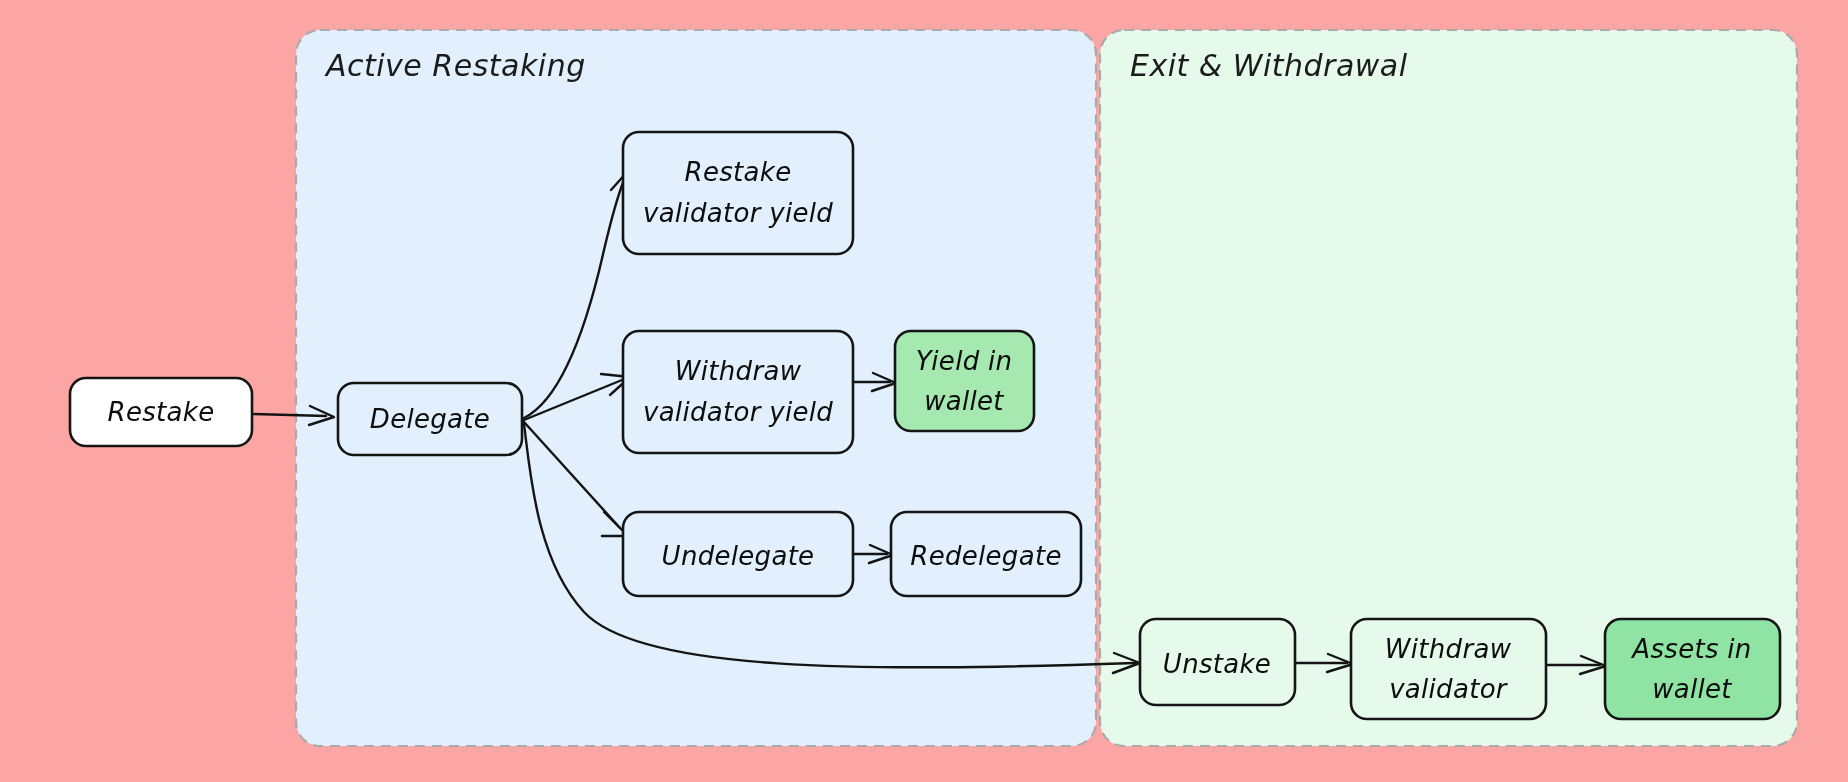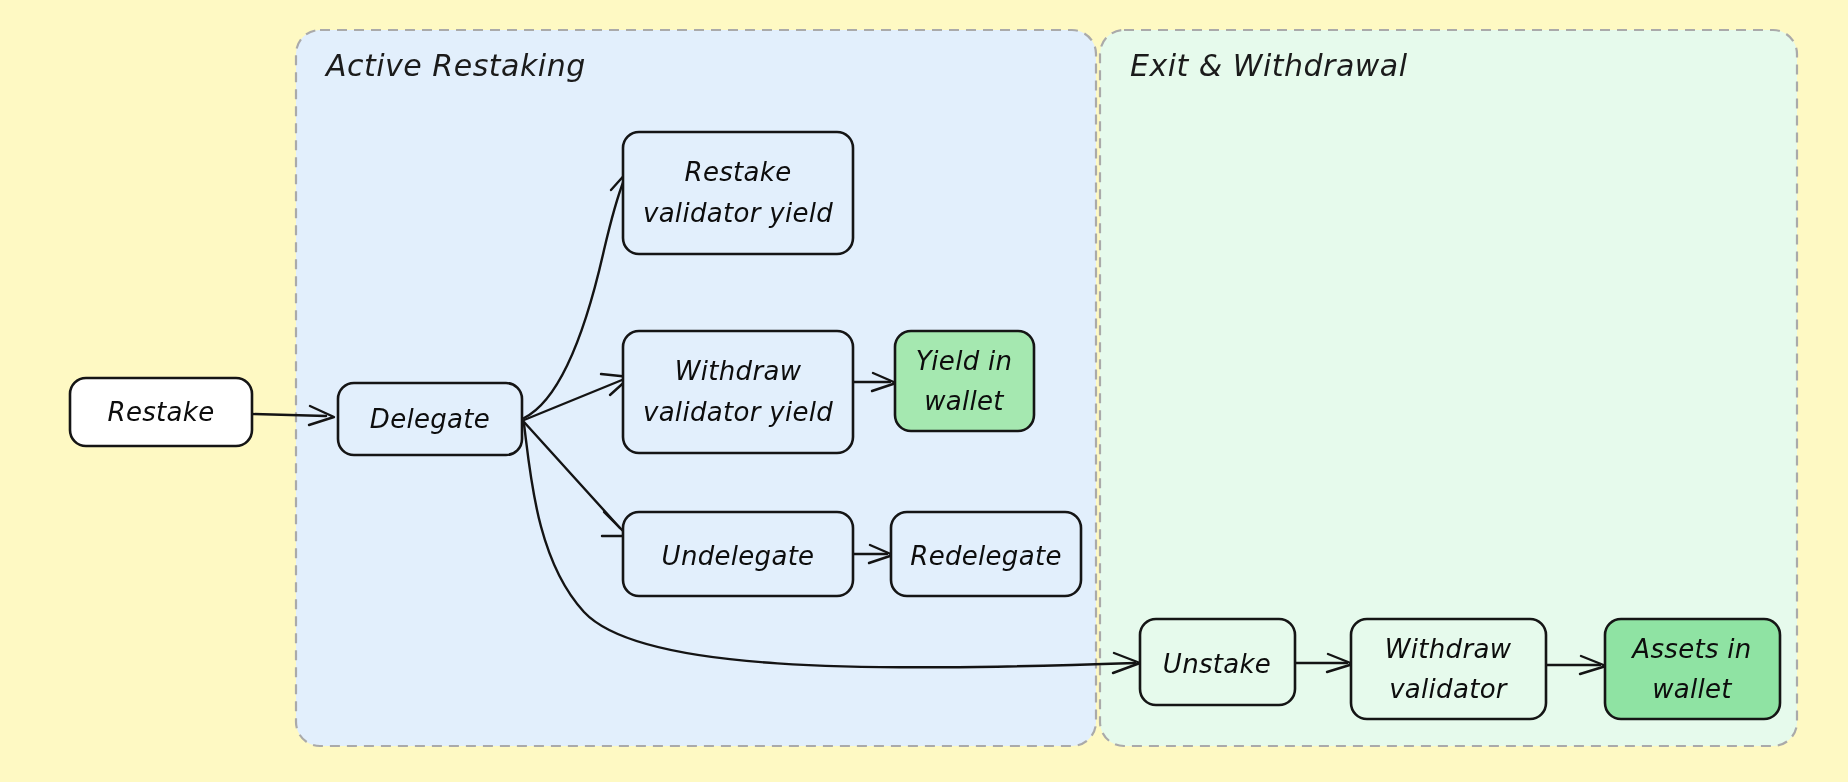--- a/index.html
+++ b/index.html
@@ -10,21 +10,21 @@
   body {
     width: 1848px;
     height: 782px;
     font-family: "DejaVu Sans", sans-serif;
     overflow: hidden;
   }
   #diagram-root {
     position: relative;
     width: 1848px;
     height: 782px;
-    background: #fef9c3;
+    background: #fca5a5;
   }
   svg#flow {
     display: block;
     width: 1848px;
     height: 782px;
   }
   .cluster-rect {
     stroke: #aaaaaa;
     stroke-width: 2.2;
     stroke-dasharray: 10 7;

